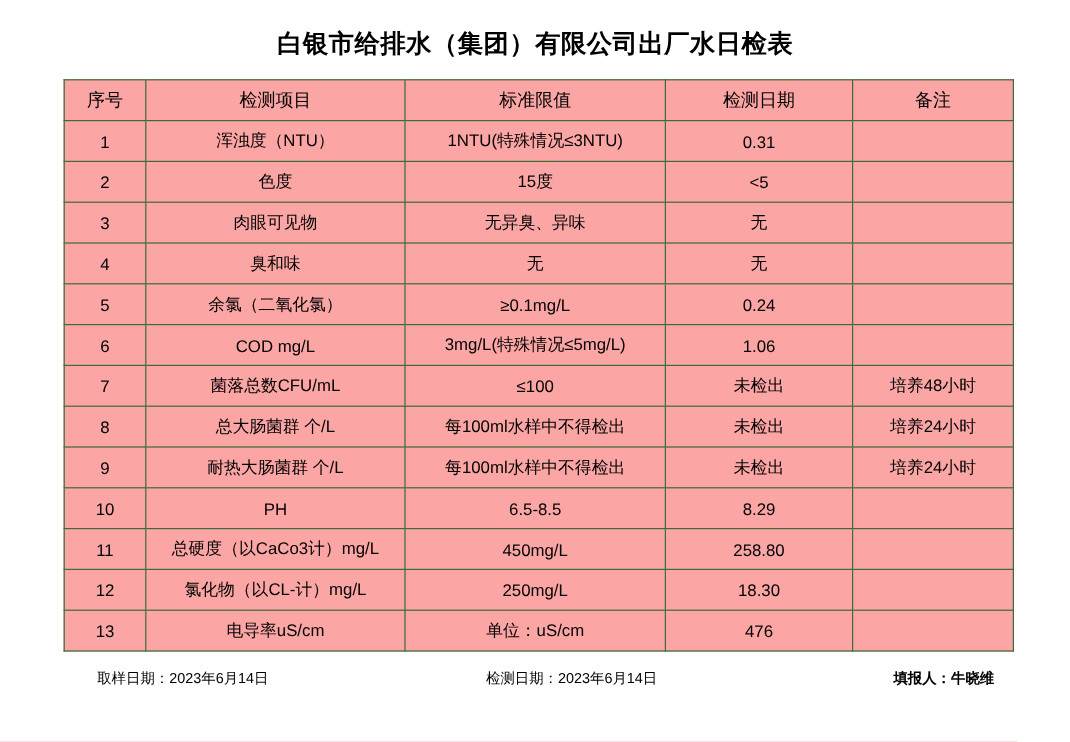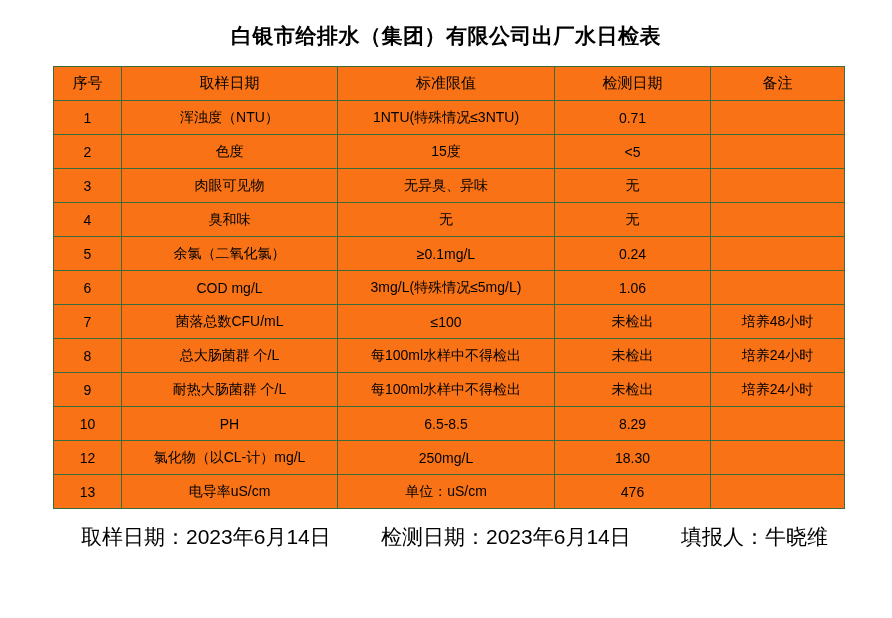--- a/index.html
+++ b/index.html
@@ -29,21 +29,21 @@
     padding-bottom: 16px;
     font-family: "Liberation Sans", sans-serif;
   }
   .table-wrap {
     margin: 0 48px 0 53px;
   }
   table.report {
     border-collapse: collapse;
     width: 791px;
     table-layout: fixed;
-    background: #f97316;
+    background: #fca5a5;
   }
   table.report td, table.report th {
     border: 1px solid #3a6b3a;
     height: 33px;
     font-size: 14px;
     font-weight: normal;
     text-align: center;
     vertical-align: middle;
     padding: 0 2px;
     font-family: "Liberation Sans", sans-serif;
@@ -64,57 +64,58 @@
   }
   .mono-ish {
     font-family: "Liberation Serif", serif;
     font-size: 14px;
     margin-top: 16px;
   }
   .footer {
     display: flex;
     margin: 0 48px 0 53px;
     padding-top: 14px;
-    font-size: 21px;
+    font-size: 12px;
+    gap: 24px;
   }
   .footer .f1 { width: 300px; text-align: left; padding-left: 28px; }
   .footer .f2 { width: 300px; text-align: left; }
-  .footer .f3 { flex: 1; text-align: left; }
+  .footer .f3 { flex: 1; text-align: center; font-weight: bold; }
 </style>
 </head>
 <body>
 
 <div class="page">
 
   <div class="doc-title">白银市给排水（集团）有限公司出厂水日检表</div>
 
   <div class="table-wrap">
     <table class="report">
       <colgroup>
         <col class="col-no">
         <col class="col-item">
         <col class="col-limit">
         <col class="col-result">
         <col class="col-remark">
       </colgroup>
       <thead>
         <tr>
           <td>序号</td>
-          <td>取样日期</td>
+          <td>检测项目</td>
           <td>标准限值</td>
           <td>检测日期</td>
           <td>备注</td>
         </tr>
       </thead>
       <tbody>
         <tr>
           <td class="num-cell">1</td>
           <td>浑浊度（NTU）</td>
           <td class="mono-ish">1NTU(特殊情况≤3NTU)</td>
-          <td class="num-cell">0.71</td>
+          <td class="num-cell">0.31</td>
           <td></td>
         </tr>
         <tr>
           <td class="num-cell">2</td>
           <td>色度</td>
           <td>15度</td>
           <td class="num-cell">&lt;5</td>
           <td></td>
         </tr>
         <tr>
@@ -167,20 +168,27 @@
           <td>培养24小时</td>
         </tr>
         <tr>
           <td class="num-cell">10</td>
           <td class="mono-ish">PH</td>
           <td class="mono-ish">6.5-8.5</td>
           <td class="num-cell">8.29</td>
           <td></td>
         </tr>
         <tr>
+          <td class="num-cell">11</td>
+          <td>总硬度（以CaCo3计）mg/L</td>
+          <td class="mono-ish">450mg/L</td>
+          <td class="num-cell">258.80</td>
+          <td></td>
+        </tr>
+        <tr>
           <td class="num-cell">12</td>
           <td>氯化物（以CL-计）mg/L</td>
           <td class="mono-ish">250mg/L</td>
           <td class="num-cell">18.30</td>
           <td></td>
         </tr>
         <tr>
           <td class="num-cell">13</td>
           <td>电导率uS/cm</td>
           <td>单位：uS/cm</td>

